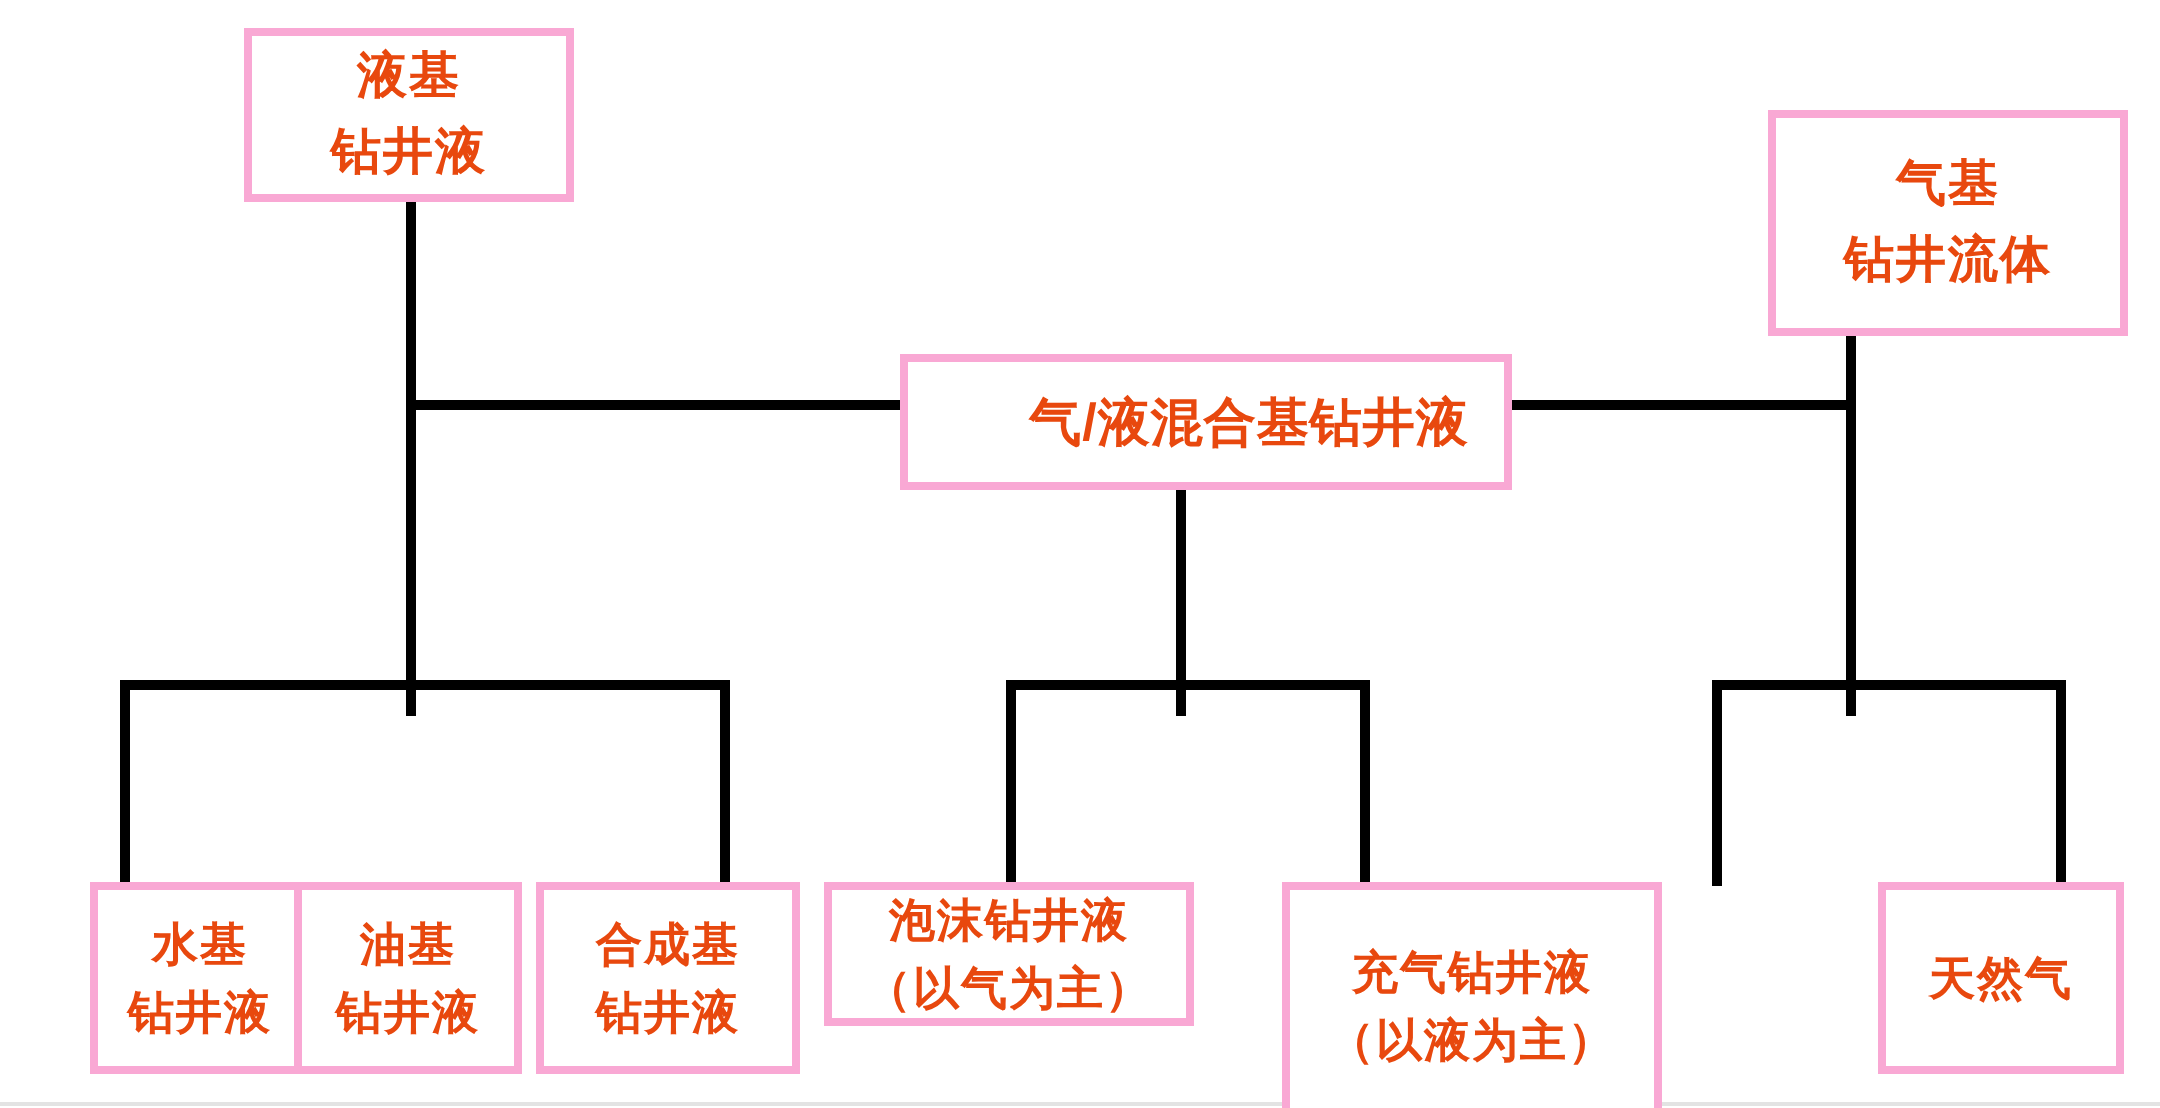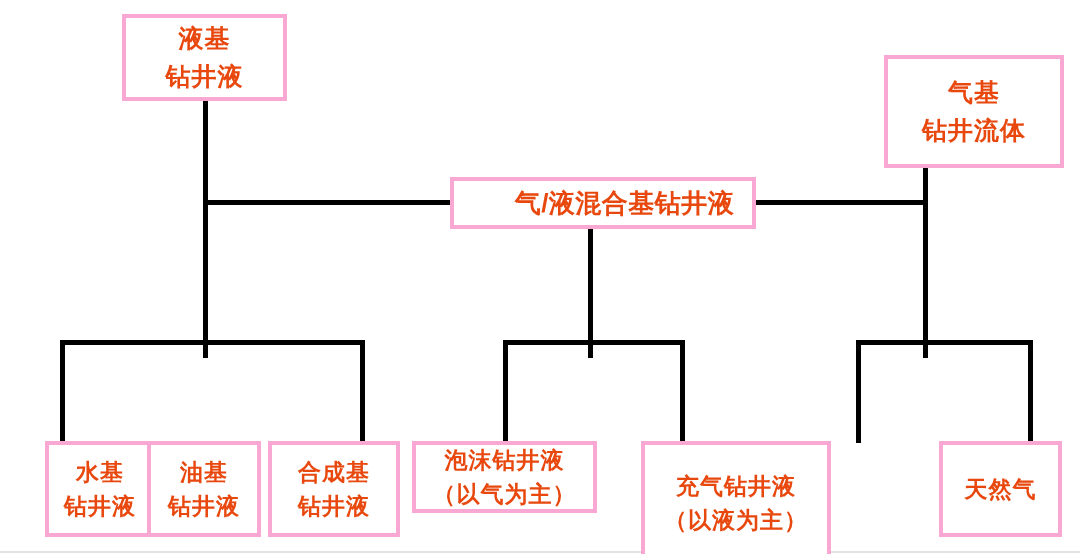--- a/index.html
+++ b/index.html
@@ -72,21 +72,21 @@
   <div class="node top-box" style="left:122px; top:14px; width:165px; height:87px;">
     <span class="label">液基
 钻井液</span>
   </div>
 
   <div class="node top-box" style="left:884px; top:14px; width:180px; height:113px;margin-top:41px;">
     <span class="label">气基
 钻井流体</span>
   </div>
 
-  <div class="node mid-box" style="left:450px; top:177px; width:306px; height:52px;padding-left:43px;">
+  <div class="node mid-box" style="left:450px; top:177px; width:306px; height:68px;padding-left:43px;">
     <span class="label">气/液混合基钻井液</span>
   </div>
 
   <div class="node leaf" style="left:45px; top:441px; width:110px; height:96px;">
     <span class="label">水基
 钻井液</span>
   </div>
 
   <div class="node leaf" style="left:147px; top:441px; width:114px; height:96px;">
     <span class="label">油基

